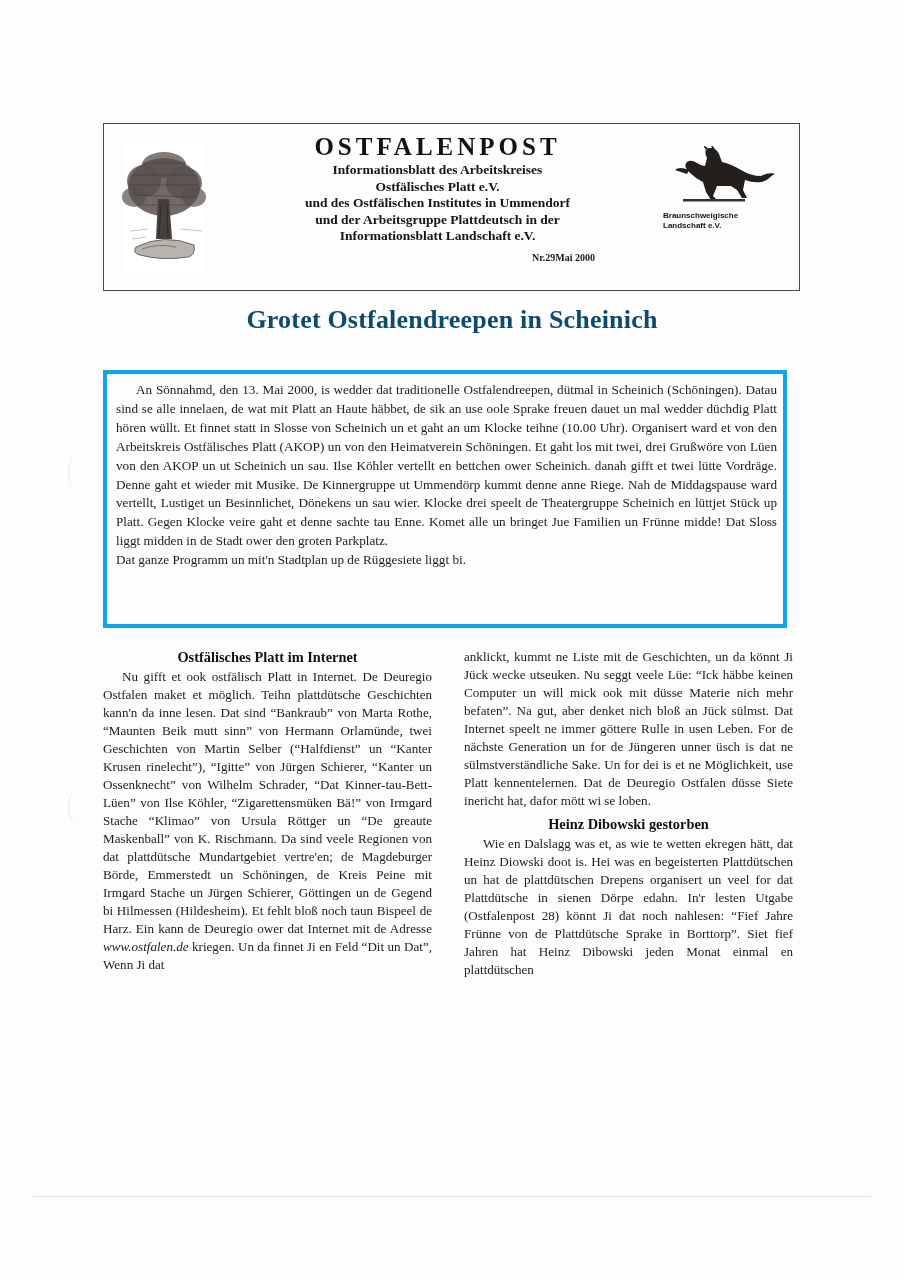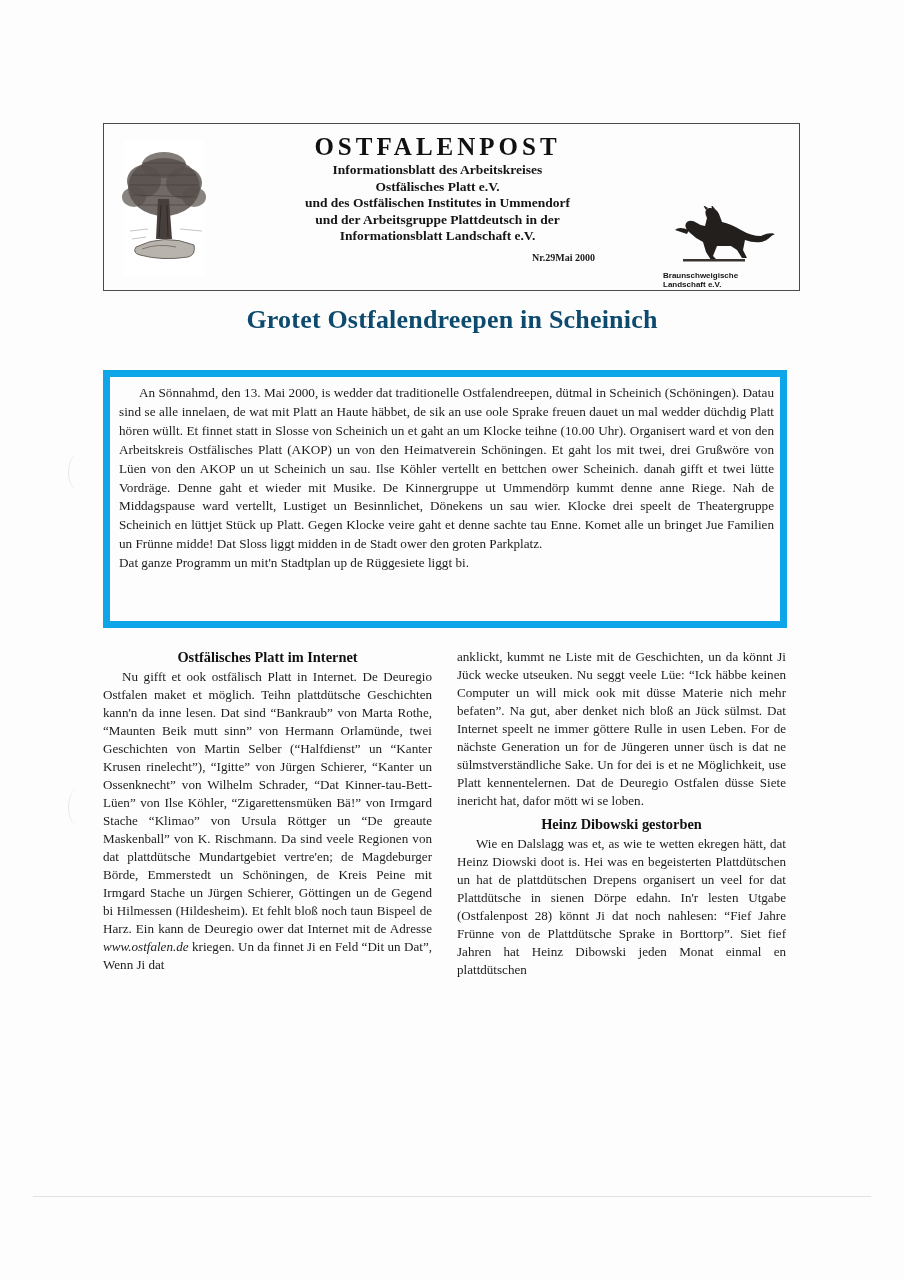--- a/index.html
+++ b/index.html
@@ -70,21 +70,21 @@
     align-items: center;
     justify-content: flex-start;
     padding-top: 9px;
     box-sizing: border-box;
   }
   .masthead-logo-right {
     width: 148px;
     display: flex;
     flex-direction: column;
     align-items: center;
-    justify-content: flex-end;
+    justify-content: flex-start;
     padding-top: 22px;
     box-sizing: border-box;
   }
 
   .paper-title {
     font-family: "Liberation Serif", "DejaVu Serif", serif;
     font-size: 25px;
     font-weight: bold;
     letter-spacing: 4.0px;
     color: #111;
@@ -137,21 +137,21 @@
     letter-spacing: 0.2px;
   }
 
   
   .lead-box {
     position: absolute;
     left: 103px;
     top: 370px;
     width: 684px;
     height: 258px;
-    border: 7px solid #0ea5e9;
+    border: 4px solid #0ea5e9;
     box-sizing: border-box;
     padding: 7px 6px 5px 9px;
   }
   .lead-box p {
     margin: 0;
     font-size: 13.2px;
     line-height: 18.9px;
     text-align: justify;
     text-indent: 20px;
     color: #1c1c1c;
@@ -162,21 +162,21 @@
   }
 
   
   .columns {
     position: absolute;
     left: 103px;
     top: 648px;
     width: 690px;
     height: 490px;
     display: flex;
-    gap: 25px;
+    gap: 32px;
   }
   .col {
     width: 329px;
   }
   .col h2 {
     margin: 0 0 1px 0;
     font-size: 14.4px;
     font-weight: bold;
     text-align: center;
     color: #111;

